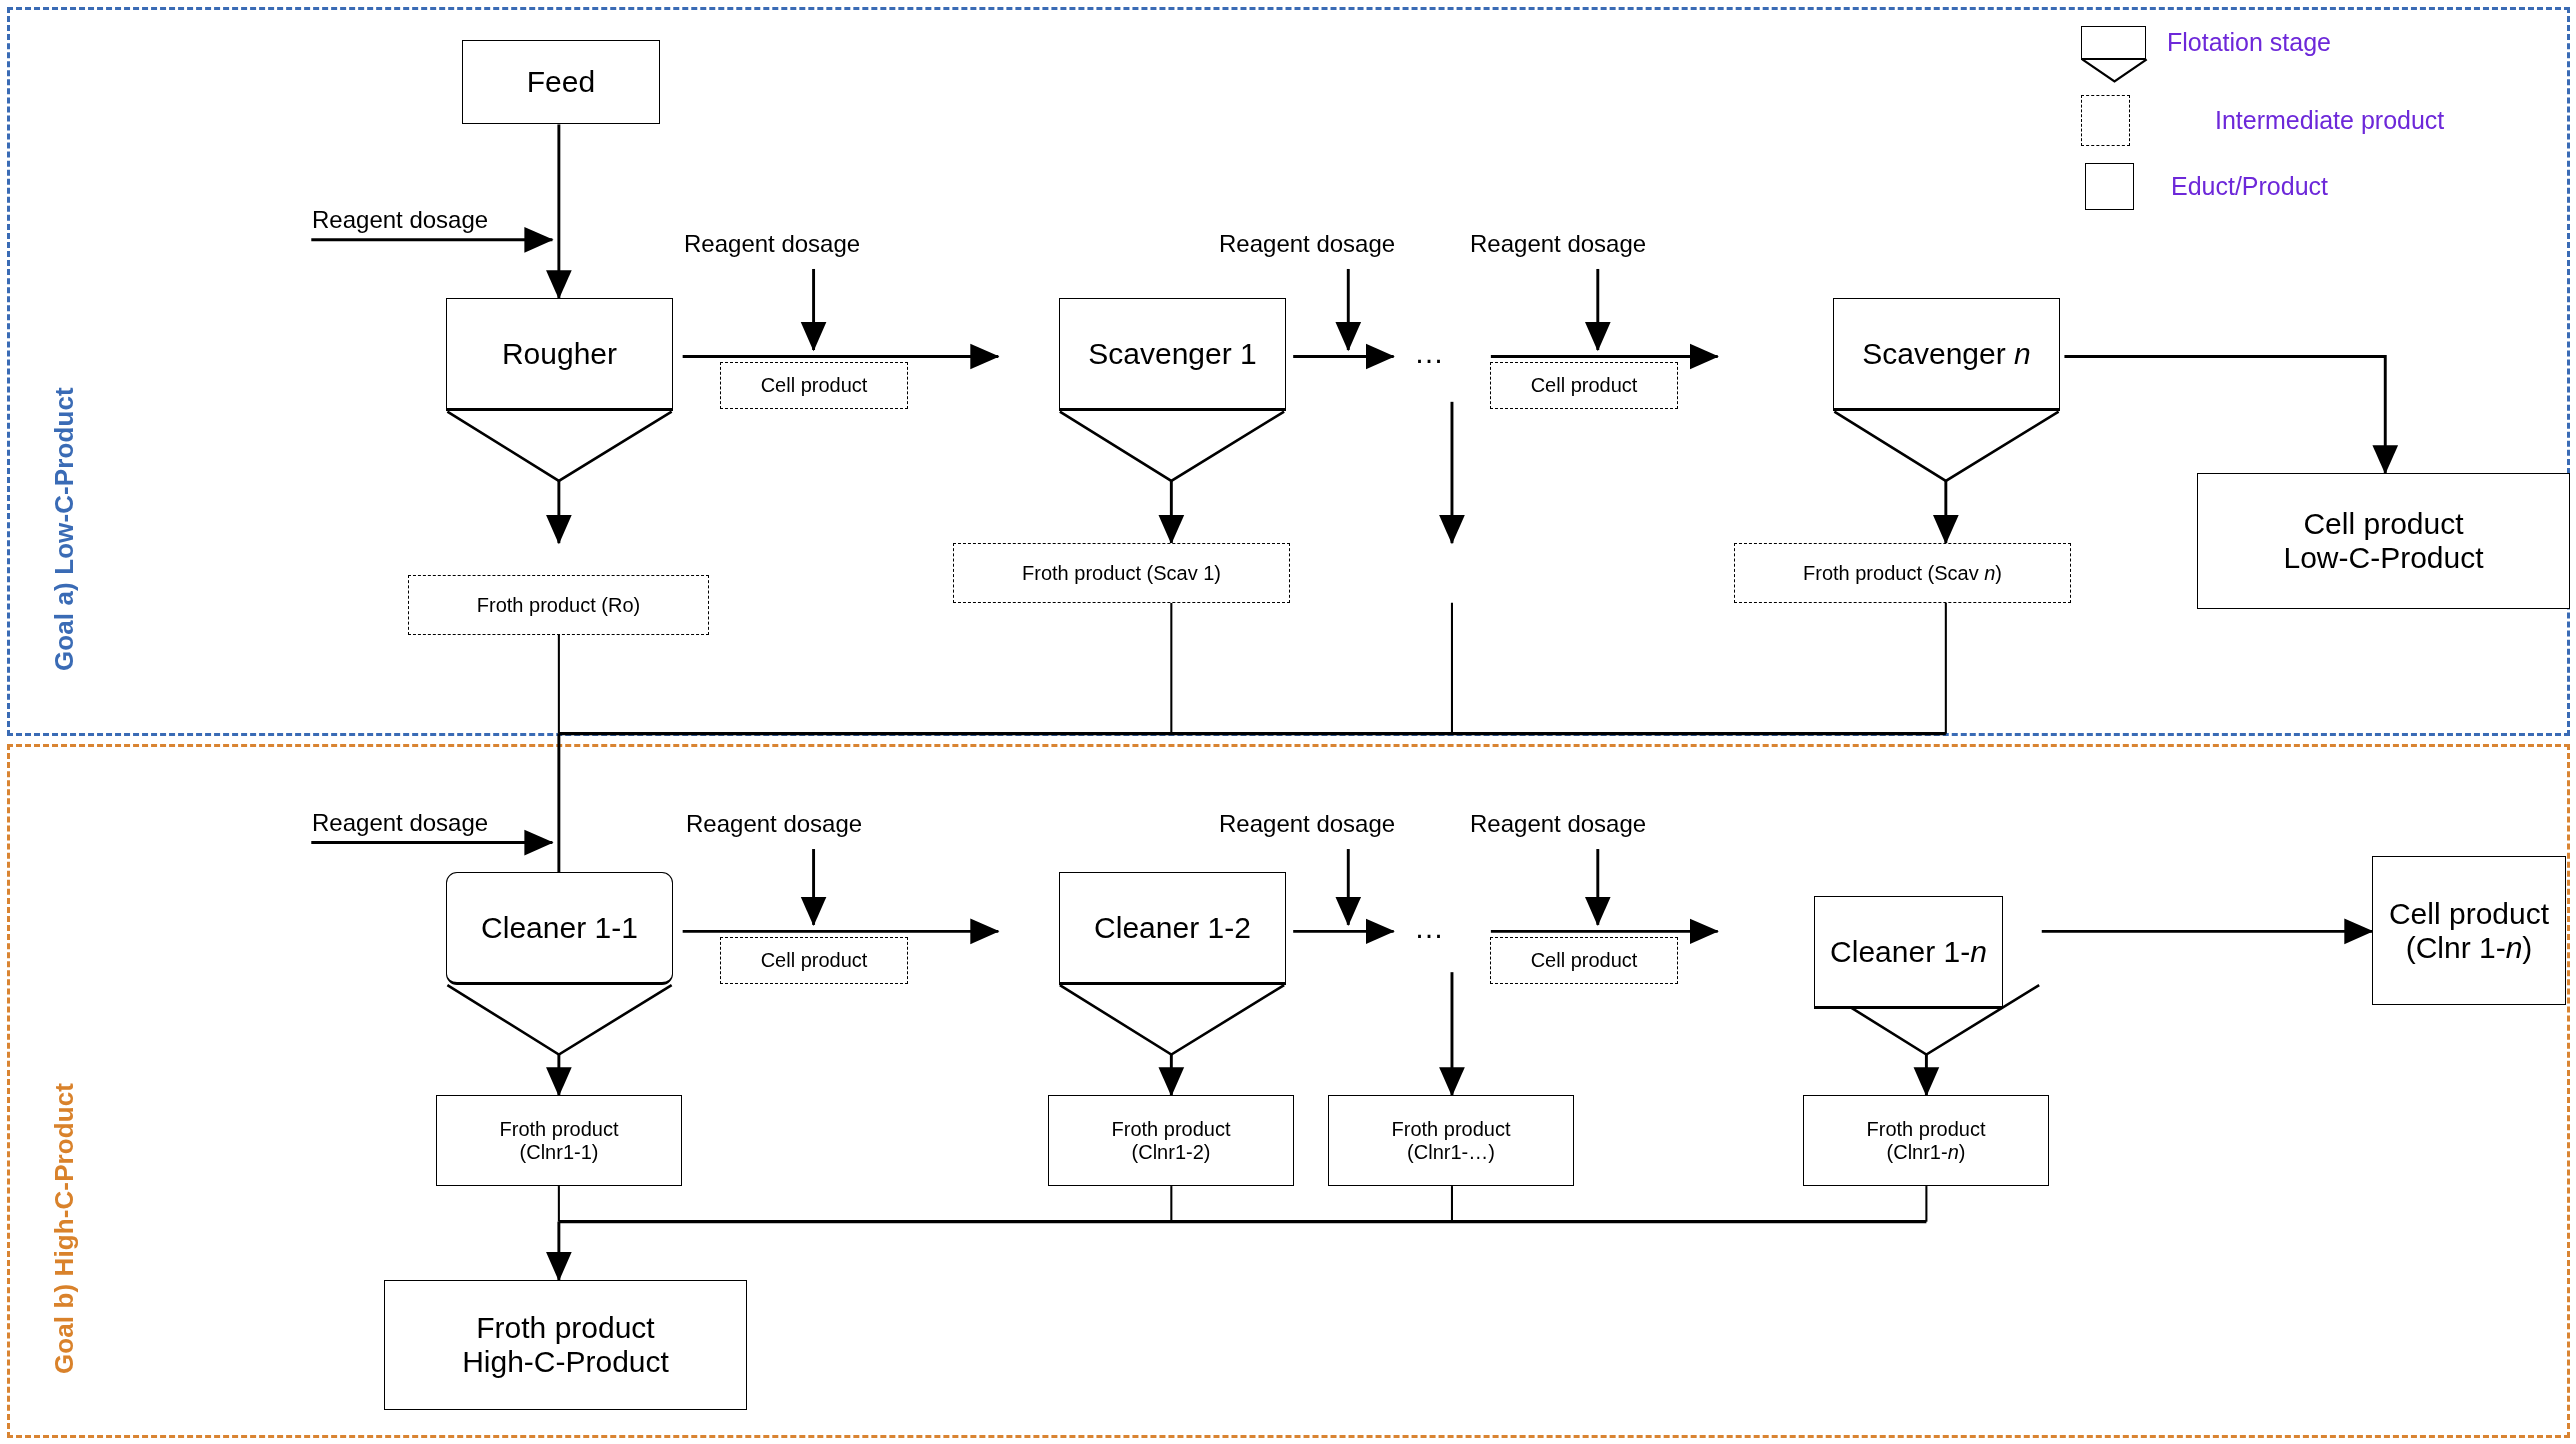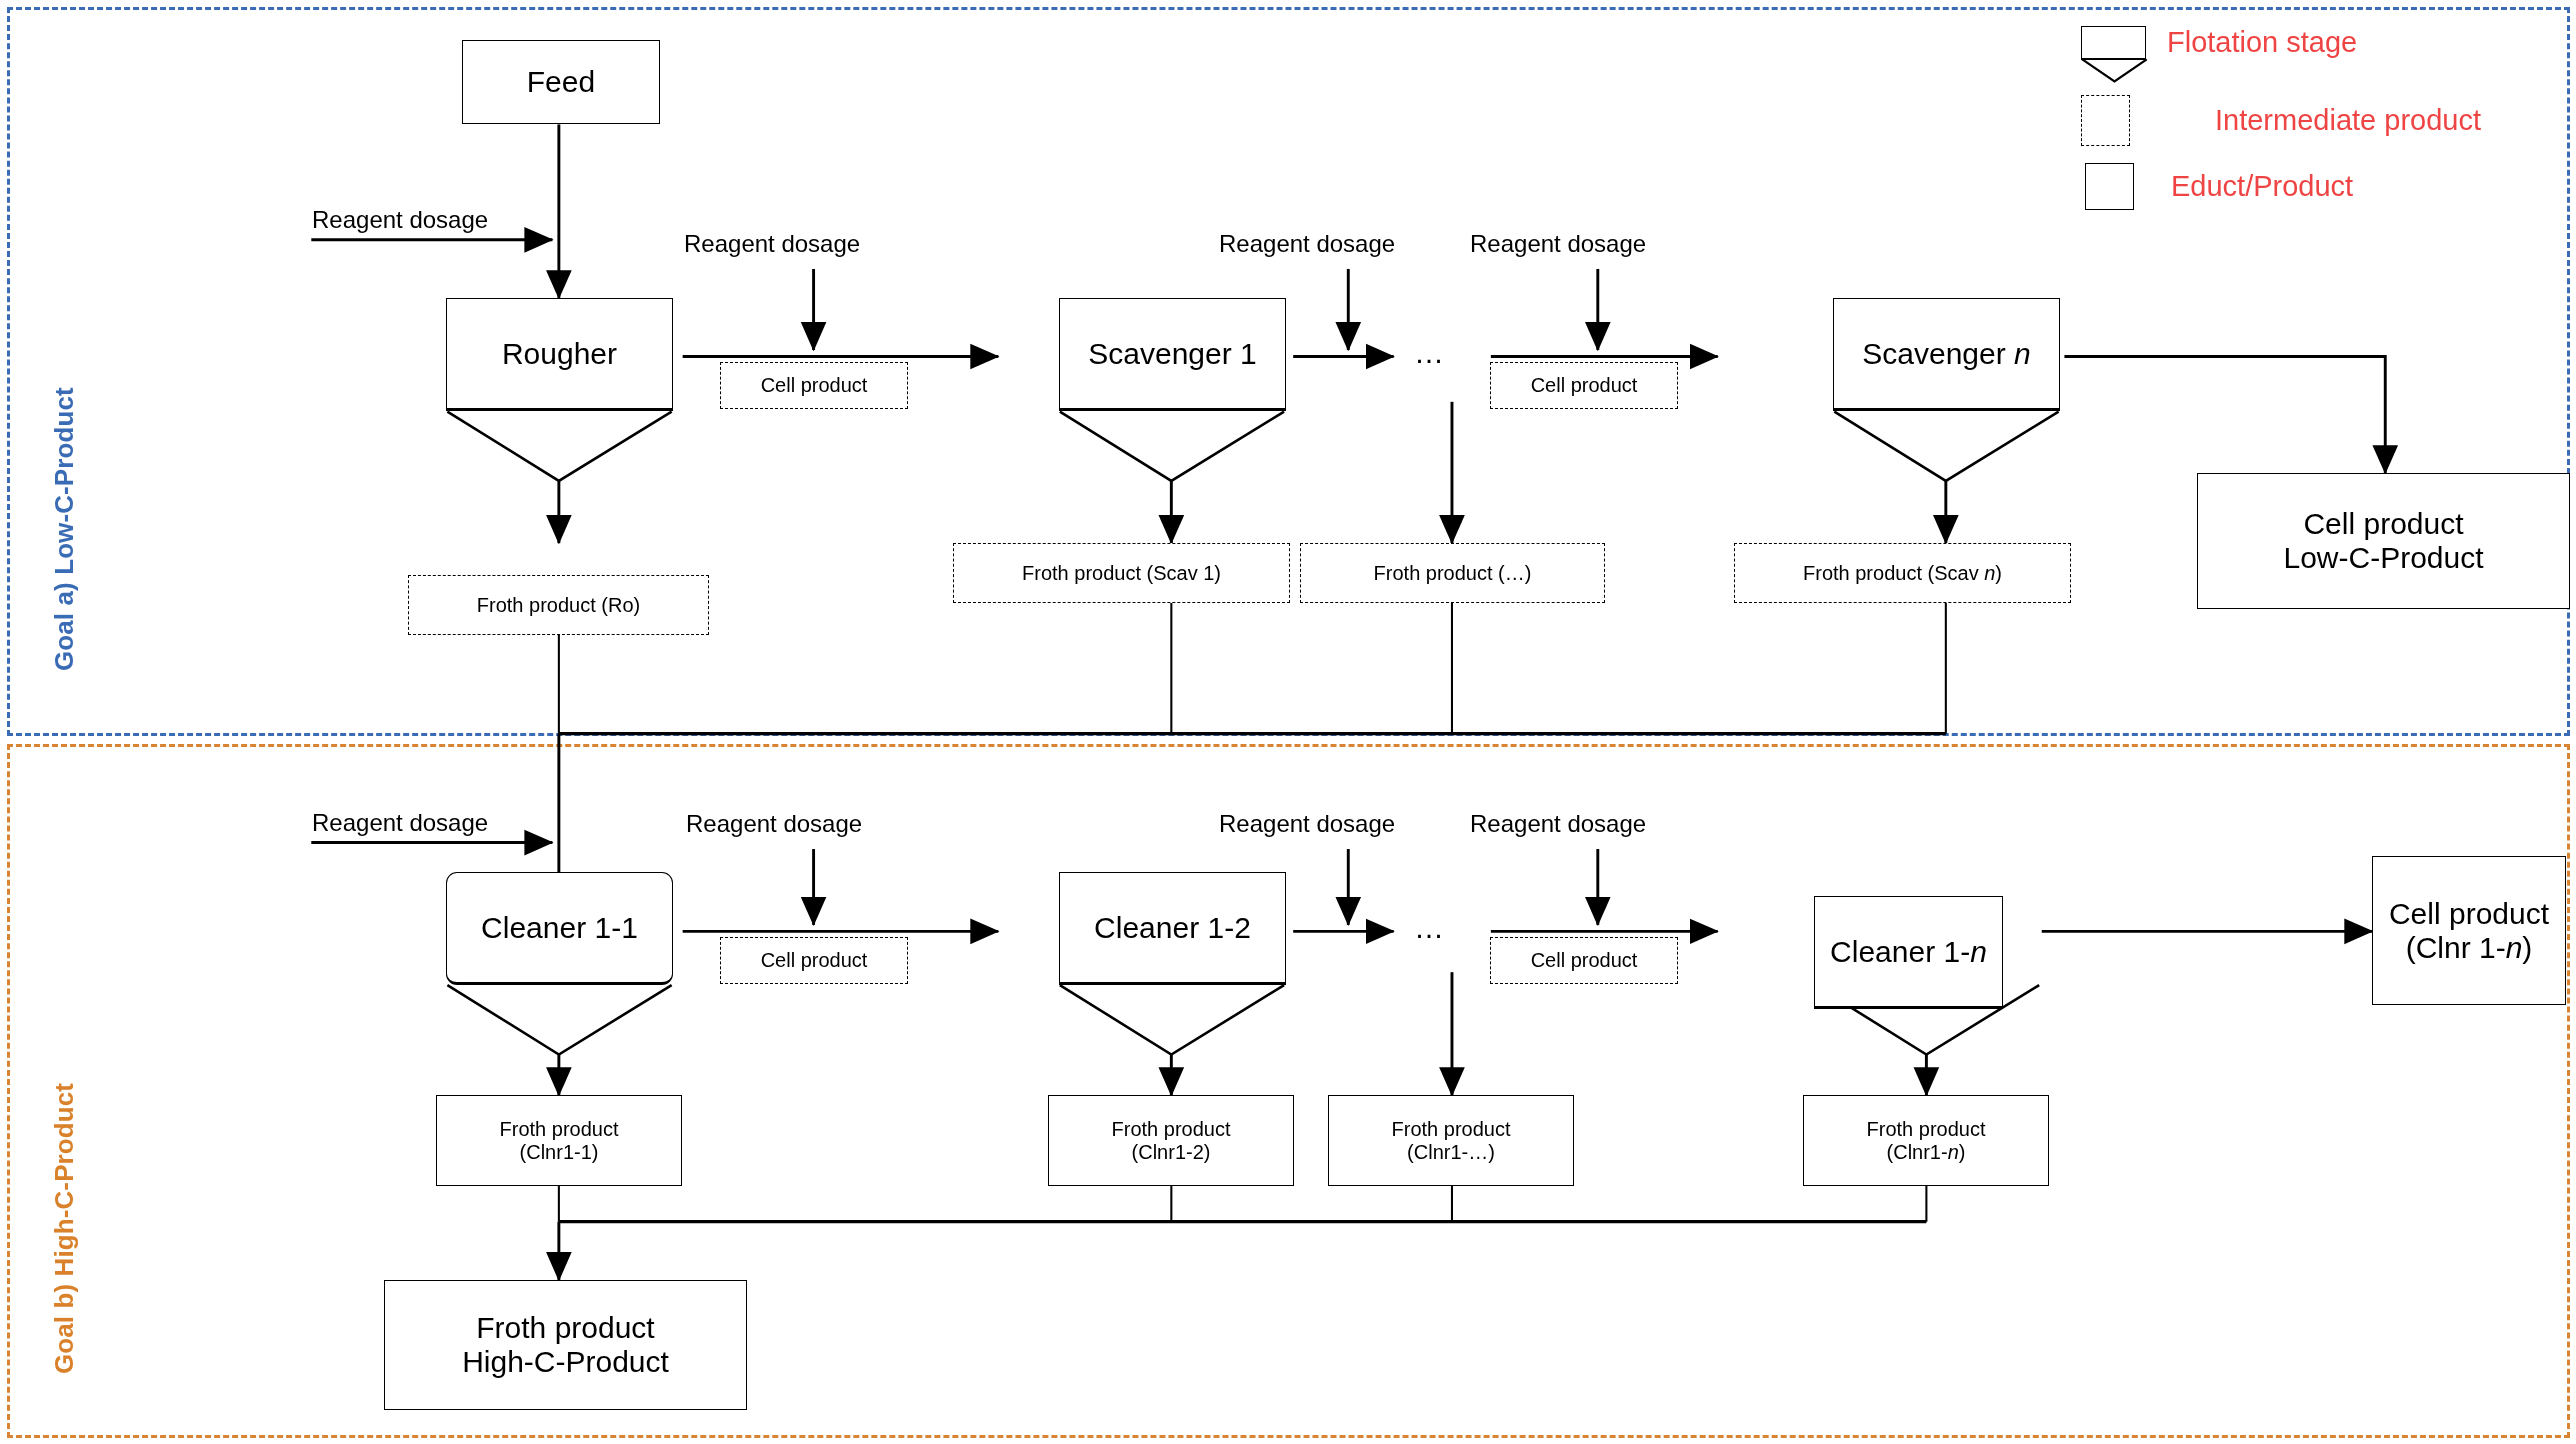--- a/index.html
+++ b/index.html
@@ -26,21 +26,21 @@
   .flot{border:1.9px solid #000;border-bottom:3.2px solid #000;}
 
   .t-big{font-size:30px;}
   .t-sm{font-size:20px;}
 
   .lbl{position:absolute;font-size:24px;color:#000;white-space:nowrap;}
 
   
   .legend{position:absolute;}
   .legend-row{position:absolute;display:flex;align-items:center;}
-  .legend-txt{font-size:29px;color:#ef4444;white-space:nowrap;}
+  .legend-txt{font-size:25px;color:#6d28d9;white-space:nowrap;}
   .sw{position:relative;box-sizing:border-box;}
   .sw-solid{border:1.9px solid #000;}
   .sw-dashed{border:1.9px dashed #000;}
   i.it{font-style:italic;}
 </style>
 </head>
 <body>
 
 <div id="canvas">
 
@@ -140,21 +140,20 @@
     <span><span>Scavenger </span><i class="it">n</i></span>
   </div>
 
   <div class="lbl" style="left:1414px;top:336px;font-size:30px;">…</div>
 
   <div class="node dashed t-sm" style="left:720px;top:362px;width:188px;height:47px;">Cell product</div>
   <div class="node dashed t-sm" style="left:1490px;top:362px;width:188px;height:47px;">Cell product</div>
 
   <div class="node dashed t-sm" style="left:408px;top:575px;width:301px;height:60px;">Froth product (Ro)</div>
   <div class="node dashed t-sm" style="left:953px;top:543px;width:337px;height:60px;">Froth product (Scav 1)</div>
-  <div class="node dashed t-sm" style="left:1300px;top:543px;width:305px;height:60px;">Froth product (…)</div>
   <div class="node dashed t-sm" style="left:1734px;top:543px;width:337px;height:60px;align-items:center;">
     <span><span>Froth product (Scav </span><i class="it">n</i><span>)</span></span>
   </div>
 
   <div class="node solid t-big" style="left:2197px;top:473px;width:373px;height:136px;flex-direction:column;">
     <div>Cell product</div>
     <div>Low-C-Product</div>
   </div>
 
   <div class="lbl" style="left:312px;top:809px;">Reagent dosage</div>

